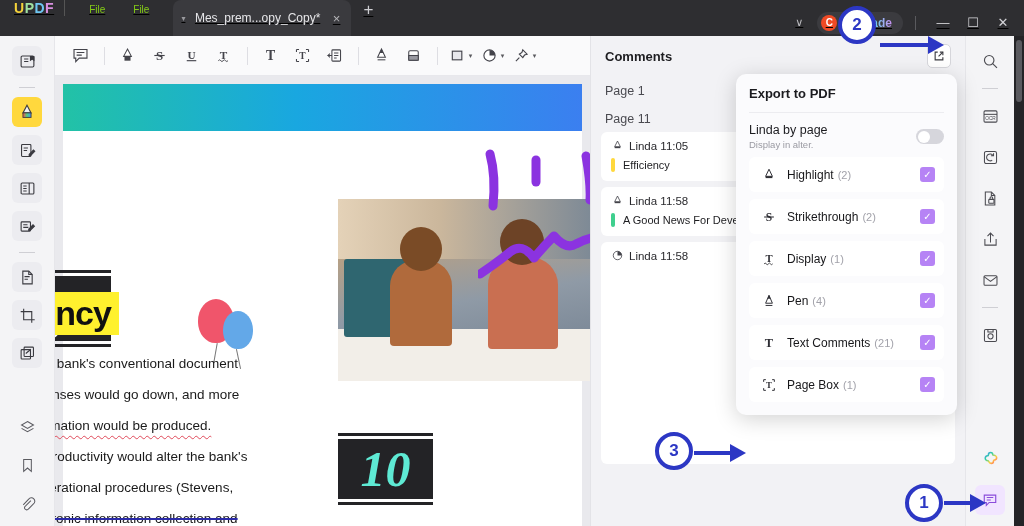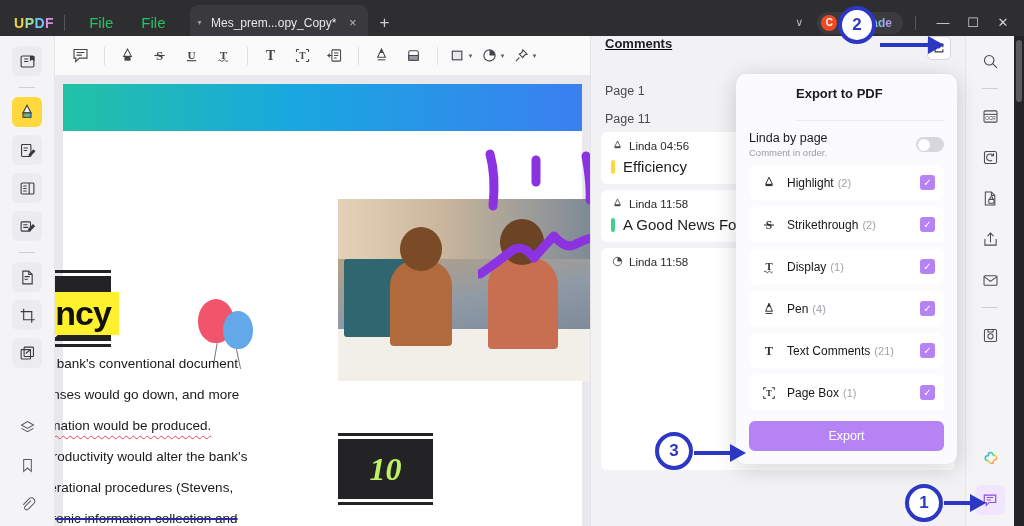--- a/index.html
+++ b/index.html
@@ -7,31 +7,31 @@
     width: 1024px; height: 526px;
     overflow: hidden;
     font-family: "Liberation Sans", sans-serif;
     background: #2b2b2e;
   }
   #app { position: relative; width: 1024px; height: 526px; }
 
   
   .titlebar {
     position: absolute; top: 0; left: 0; width: 1024px; height: 45px;
-    background: #2e2e31; display: flex; align-items: center;
+    background: #2e2e31; display: flex;  text-decoration: underline;
   }
   .logo {
     margin-left: 14px; font-size: 14px; font-weight: bold; letter-spacing: .5px;
   }
   .logo span:nth-child(1){color:#f5d33a;}
   .logo span:nth-child(2){color:#9fe2a0;}
   .logo span:nth-child(3){color:#6ec6f2;}
   .logo span:nth-child(4){color:#d98fe0;}
   .tb-sep { width:1px; height:16px; background:#555; margin:0 10px; }
-  .tb-menu { color:#22c55e; font-size:15px; padding:4px 14px; cursor:default; }
+  .tb-menu { color:#84cc16; font-size:10px; padding:4px 14px; cursor:default; }
   .tab {
     margin-left: 10px; height: 36px; min-width: 178px;
     background: #3a3a3e; border-radius: 8px 8px 0 0;
     display: flex; align-items: center; padding: 0 8px; gap: 6px;
   }
   .tab-caret { color:#9a9a9e; font-size: 8px; }
   .tab-title { color:#e6e6e9; font-size:12px; flex:1; text-align:center; white-space:nowrap; }
   .tab-close { color:#b5b5b9; font-size:13px; padding:0 3px; }
   .tab-plus { color:#cfcfd3; font-size:17px; margin-left:12px; font-weight:300; }
   .tb-right { margin-left:auto; display:flex; align-items:center; padding-right:6px; }
@@ -120,50 +120,50 @@
   .photo .p1{position:absolute;bottom:35px;left:52px;width:62px;height:86px;background:#b06a3c;border-radius:26px 26px 4px 4px;}
   .photo .p1h{position:absolute;bottom:110px;left:62px;width:42px;height:44px;background:#7a4b26;border-radius:50%;}
   .photo .p2{position:absolute;bottom:32px;left:150px;width:70px;height:92px;background:#c96f51;border-radius:28px 28px 4px 4px;}
   .photo .p2h{position:absolute;bottom:116px;left:162px;width:44px;height:46px;background:#6d4326;border-radius:50%;}
   .photo .bag{position:absolute;bottom:44px;left:6px;width:62px;height:78px;background:#2f6670;border-radius:3px;}
   .num10box{position:absolute;top:355px;left:275px;width:95px;height:60px;background:#232326;
     border-top:4px solid #232326;border-bottom:4px solid #232326;
     display:flex;align-items:center;justify-content:center;}
   .num10box:before{content:"";position:absolute;top:-10px;left:0;width:95px;height:3px;background:#232326;}
   .num10box:after{content:"";position:absolute;bottom:-10px;left:0;width:95px;height:3px;background:#232326;}
-  .num10box span{color:#bef264;font-size:32px;font-style:italic;font-weight:bold;font-family:"Liberation Serif",serif;}
+  .num10box span{color:#5eead4;font-size:50px;font-style:italic;font-weight:bold;font-family:"Liberation Serif",serif;}
   .pen-annot{position:absolute;stroke:#8b33e0;stroke-width:9;fill:none;stroke-linecap:round;stroke-linejoin:round;}
 
   
   .comments {
     position:absolute; top:36px; left:590px; width:375px; height:490px;
     background:#f2f2f5; border-left:1px solid #e3e3e7;
   }
-  .comments-head{display:flex;height:40px;padding:0 14px;text-decoration:underline;}
+  .comments-head{display:flex;align-items:center;height:40px;padding:0 14px;}
   .comments-title{font-size:13px;font-weight:bold;color:#1d1d20;}
   .comments-expand{margin-left:auto;width:24px;height:24px;display:flex;align-items:center;justify-content:center;
     border:1px solid #d6d6db;border-radius:5px;background:#fff;}
   .pagegrp{font-size:12.5px;color:#4a4a50;padding:8px 14px 6px;}
   .ccard{background:#fff;border-radius:6px;margin:0 10px 6px;padding:7px 10px 9px;}
   .ccard-head{display:flex;align-items:center;gap:5px;}
   .ccard-name{font-size:11.5px;color:#2a2a2e;}
   .ccard-body{display:flex;align-items:center;gap:8px;margin-top:6px;}
   .ccard-bar{width:4px;height:14px;border-radius:2px;}
-  .ccard-text{font-size:15px;color:#1d1d20;white-space:nowrap;}
+  .ccard-text{font-size:11px;color:#1d1d20;white-space:nowrap;}
   .ccard.tall{height:222px;position:relative;overflow:hidden;}
   .redshape{position:absolute;right:-62px;top:38px;width:130px;height:130px;border-radius:50%;background:#f0556b;}
 
   
   .export-pop{
     position:absolute; top:74px; left:736px; width:221px;
     background:#fbfbfd; border-radius:10px;
     box-shadow:0 4px 22px rgba(0,0,0,.18);
     padding:12px 13px 13px; z-index:30;
   }
-  .export-title{font-size:13px;font-weight:bold;color:#1b1b1f;padding-bottom:19px;border-bottom:1px solid #ececf0;margin-left:47px;}
+  .export-title{font-size:13px;font-weight:bold;color:#1b1b1f;padding-bottom:11px;border-bottom:1px solid #ececf0;}
   .ebp-row{display:flex;align-items:center;margin-top:10px;}
   .ebp-label{font-size:12.5px;color:#1b1b1f;}
   .ebp-sub{font-size:9.5px;color:#9a9aa2;margin-top:2px;}
   .toggle{margin-left:auto;width:28px;height:15px;border-radius:8px;background:#d6d6dc;position:relative;}
   .toggle i{position:absolute;left:1.5px;top:1.5px;width:12px;height:12px;border-radius:50%;background:#fff;}
   .opt-row{
     display:flex;align-items:center;background:#fff;border-radius:6px;
     height:35px;margin-top:7px;padding:0 9px;
   }
   .opt-icon{width:22px;display:flex;align-items:center;justify-content:center;}
@@ -468,21 +468,21 @@
 
     <div class="pagegrp">Page 1</div>
     <div class="pagegrp">Page 11</div>
 
     <div class="ccard">
       <div class="ccard-head">
         <svg width="13" height="13" viewBox="0 0 16 16">
           <path d="M8 2.5 L11.5 9.5 H4.5 Z" fill="#fff" stroke="#43434a" stroke-width="1"></path>
           <rect x="4.5" y="9.5" width="7" height="1.8" fill="#43434a"></rect>
         </svg>
-        <span class="ccard-name"><span>Linda</span> <span>04:56</span></span>
+        <span class="ccard-name"><span>Linda</span> <span>11:05</span></span>
       </div>
       <div class="ccard-body">
         <div class="ccard-bar" style="background:#ffd83d"></div>
         <div class="ccard-text">Efficiency</div>
       </div>
     </div>
 
     <div class="ccard">
       <div class="ccard-head">
         <svg width="13" height="13" viewBox="0 0 16 16">
@@ -508,21 +508,21 @@
       <div class="redshape"></div>
     </div>
   </div>
 
   <div class="export-pop">
     <div class="export-title">Export to PDF</div>
 
     <div class="ebp-row">
       <div>
         <div class="ebp-label">Linda by page</div>
-        <div class="ebp-sub">Comment in order.</div>
+        <div class="ebp-sub">Display in alter.</div>
       </div>
       <div class="toggle">
           <i></i>
         </div>
     </div>
 
     <div class="opt-row">
       <div class="opt-icon">
         <svg width="16" height="16" viewBox="0 0 18 18">
           <path d="M9 2.5 L12.8 10.5 H5.2 Z" fill="#fff" stroke="#2e2e34" stroke-width="1.1"></path>
@@ -587,21 +587,20 @@
         <svg width="16" height="16" viewBox="0 0 18 18">
           <path d="M3 3h2.5M12.5 3H15M3 15h2.5M12.5 15H15M3 3v2.5M15 3v2.5M3 15v-2.5M15 15v-2.5" stroke="#2e2e34" stroke-width="1.1" fill="none"></path>
           <text x="9" y="12.5" font-size="10" font-family="Liberation Serif, serif" font-weight="bold" fill="#2e2e34" text-anchor="middle">T</text>
         </svg>
       </div>
       <span class="opt-label">Page Box</span>
       <span class="opt-count">(1)</span>
       <span class="opt-check">✓</span>
     </div>
 
-    <div class="export-btn">Export</div>
   </div>
 
   <div class="right-rail">
     <div class="rr-btn">
       <svg width="19" height="19" viewBox="0 0 22 22" fill="none" stroke="#4a4a50" stroke-width="1.3">
         <circle cx="9.5" cy="9.5" r="5.5"></circle>
           <path d="M13.5 13.5l5 5"></path>
       </svg>
     </div>
     <div class="rr-div"></div>

